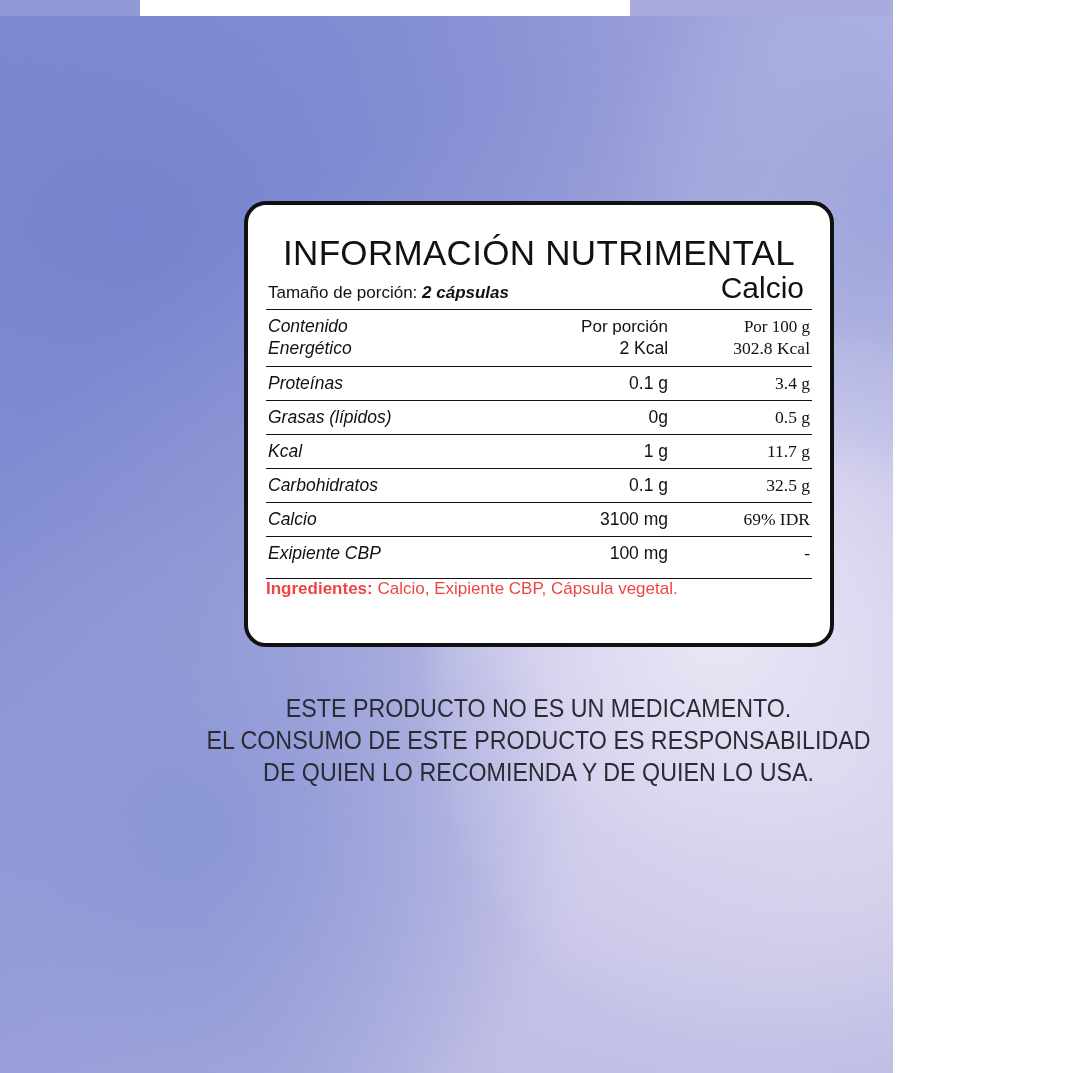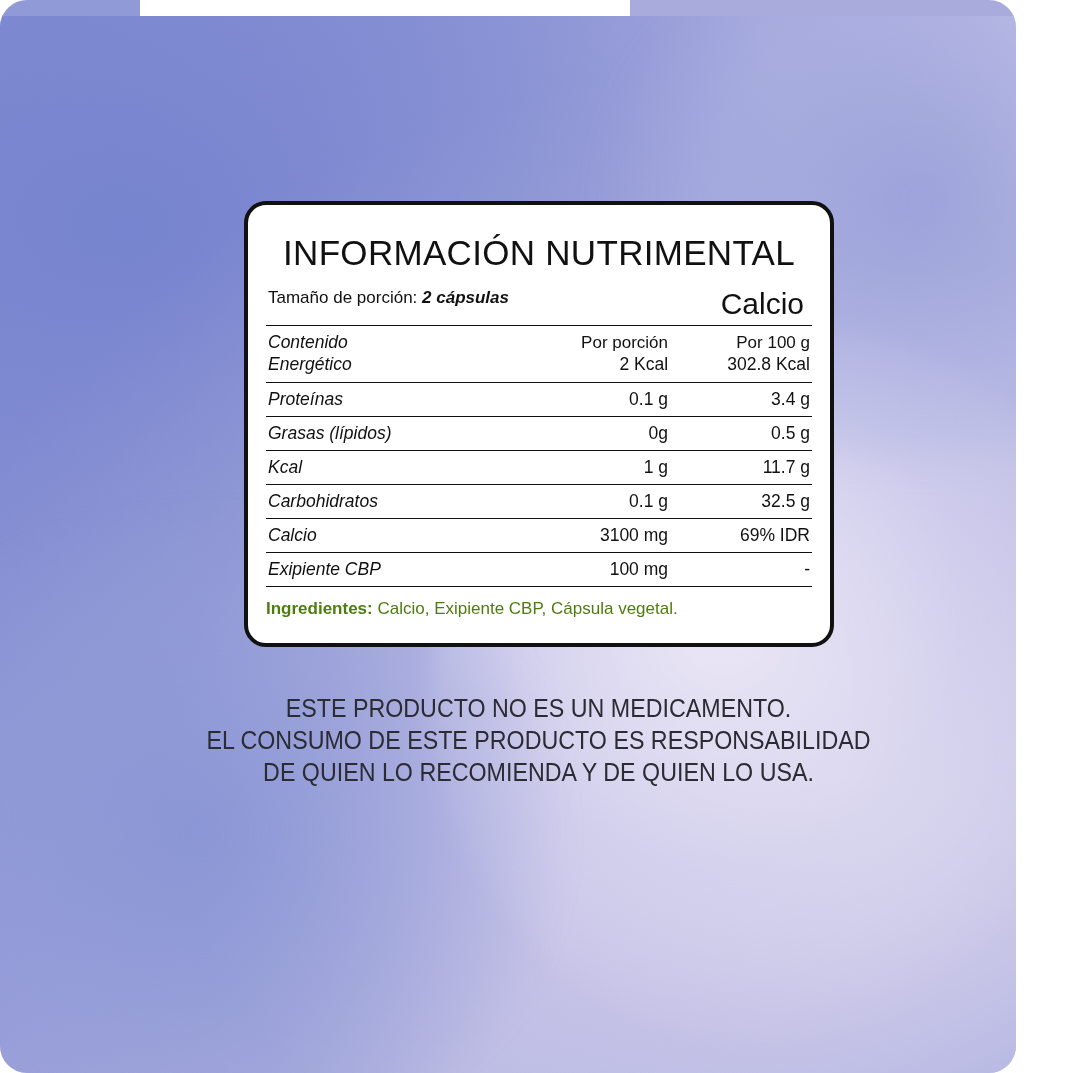--- a/index.html
+++ b/index.html
@@ -9,24 +9,23 @@
   body {
     width: 1077px;
     height: 1073px;
     font-family: "Liberation Sans", sans-serif;
     overflow: hidden;
     background: #ffffff;
   }
 
   #page {
     position: relative;
-    width: 1016px;
+    width: 893px;
     height: 1073px;
     overflow: hidden;
-    border-radius: 27px;
   }
 
   
   .bg-base {
     position: absolute;
     left: 0;
     top: 14px;
     width: 1077px;
     height: 1059px;
     background:
@@ -105,22 +104,23 @@
   .panel-title {
     font-size: 35px;
     letter-spacing: 0.3px;
     color: #111111;
     text-align: center;
     margin: 14px 0 0 0;
     font-weight: 400;
   }
   .serving-row {
     display: flex;
+    align-items: flex-end;
     justify-content: space-between;
-    margin-top: 16px;
+    margin-top: 0;
     padding: 0 2px;
   }
   .serving-text {
     font-size: 17px;
     color: #111111;
     line-height: 1.1;
   }
   .serving-text i {
     font-style: italic;
     font-weight: bold;
@@ -141,42 +141,42 @@
     font-size: 17.5px;
     color: #111111;
     padding: 6px 2px 6px 2px;
     vertical-align: middle;
   }
   table.nutri tr {
     border-top: 1.6px solid #111111;
   }
   td.c-label { text-align: left; width: 44%; font-style: italic; }
   td.c-serv  { text-align: right; width: 30%; padding-right: 14px; }
-  td.c-100   { text-align: right; width: 26%; padding-right: 4px; }
+  td.c-100   { text-align: right; width: 26%; padding-right: 4px; font-family: Liberation Serif, serif; }
 
   .energy-label {
     font-size: 19px;
     line-height: 1.05;
   }
   .energy-sub {
     display: block;
   }
   .head-small {
     font-size: 17px;
   }
   .two-line-cell {
     line-height: 1.25;
   }
 
   .ingredients {
     border-top: 1.6px solid #111111;
-    margin-top: 0;
-    padding-top: 12px;
+    margin-top: 8px;
+    padding-top: 0;
     font-size: 17px;
-    color: #4d7c0f;
+    color: #ef4444;
   }
   .ingredients b { font-weight: bold; }
 
   
   .disclaimer {
     position: absolute;
     left: 0;
     top: 693px;
     width: 1077px;
     text-align: center;

